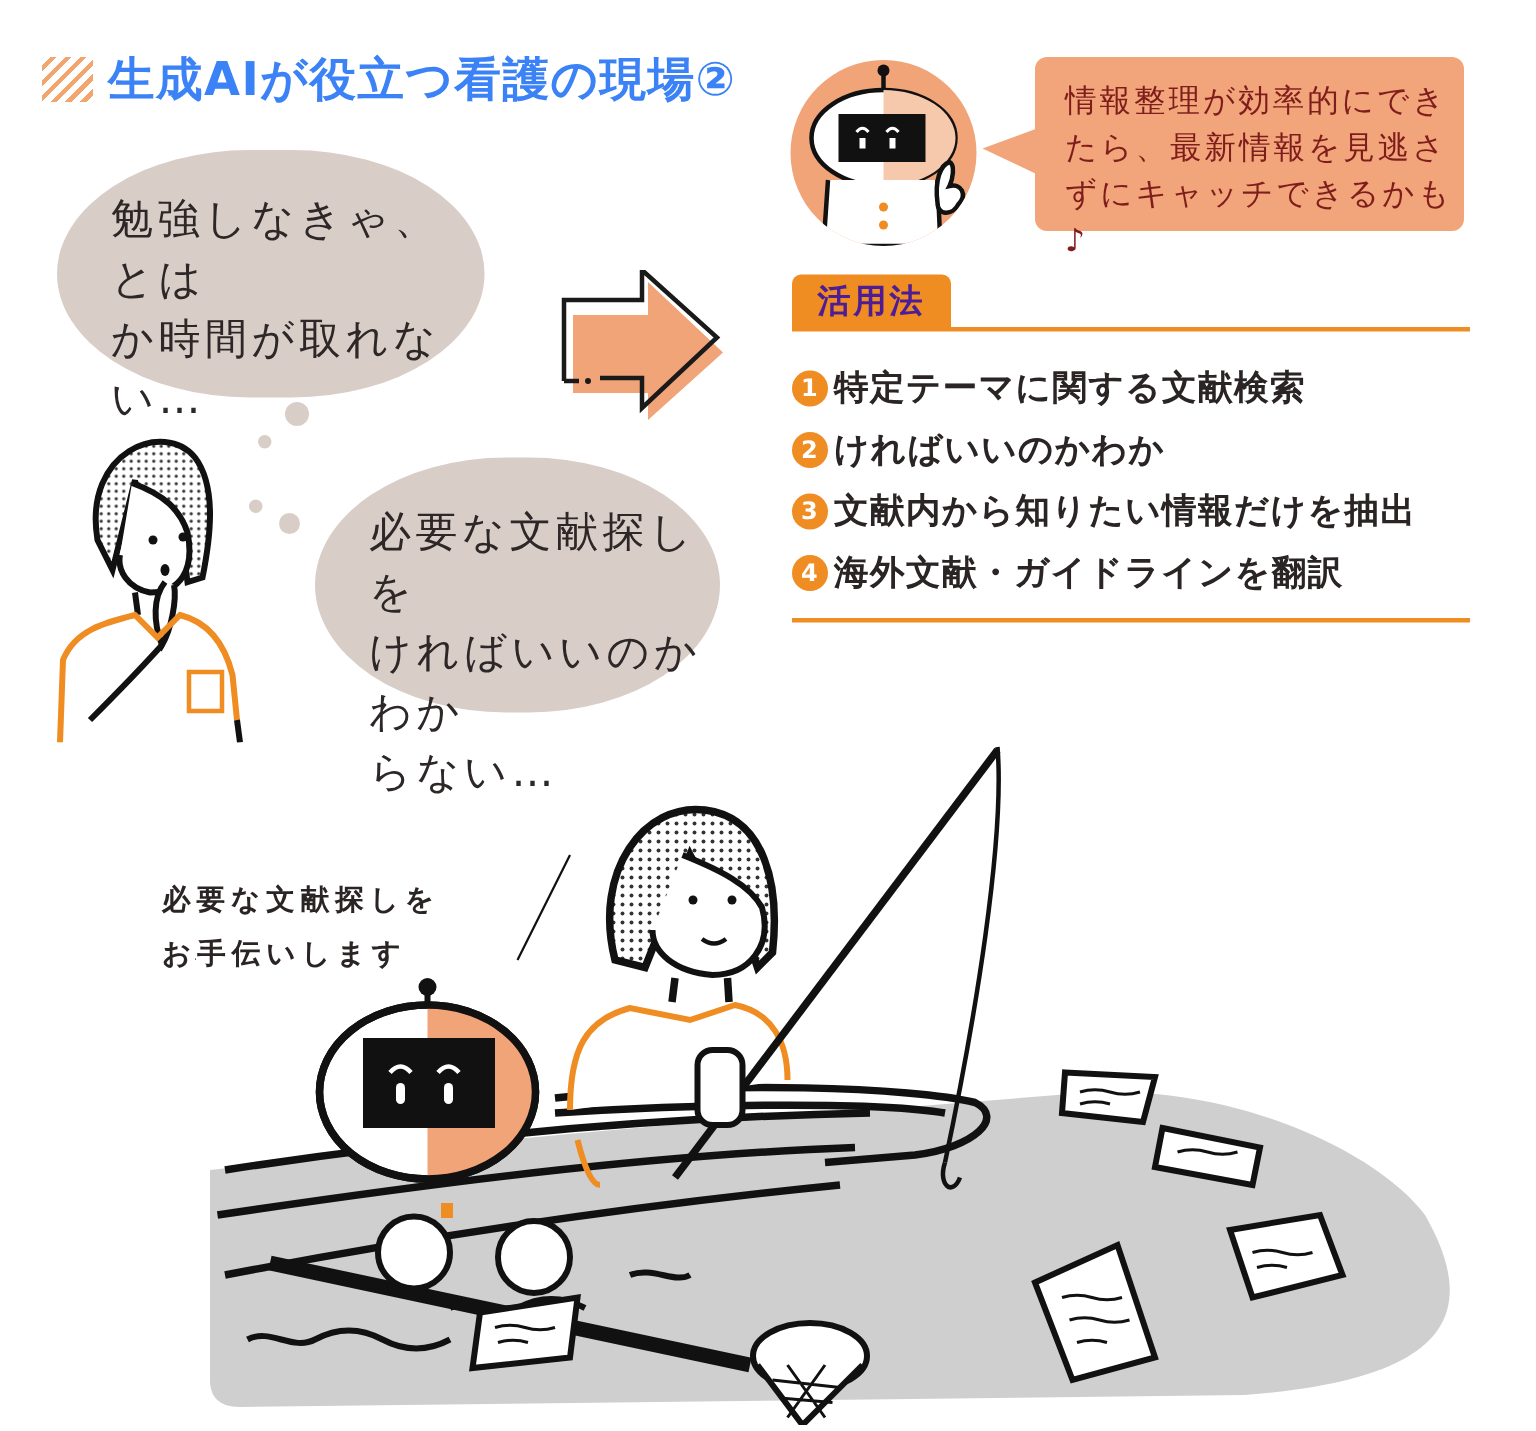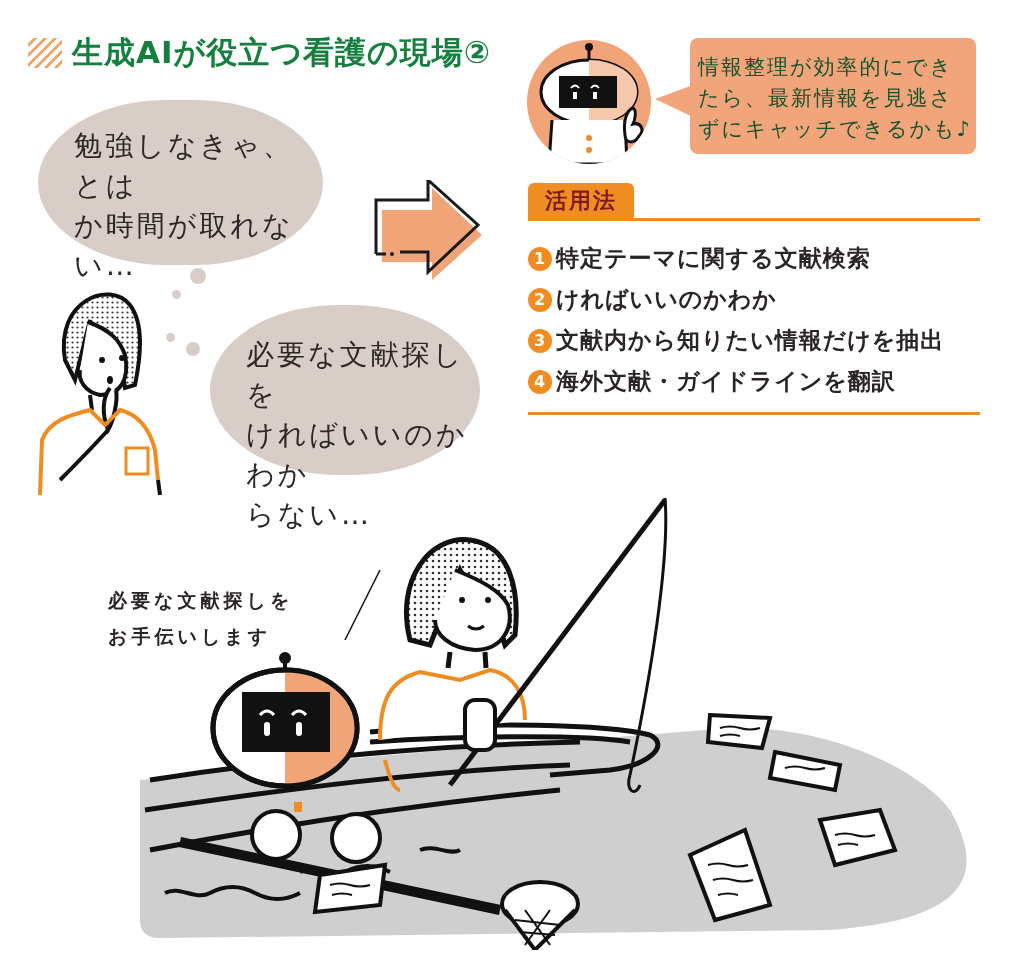--- a/index.html
+++ b/index.html
@@ -4,45 +4,45 @@
 <style>
   html, body { margin: 0; padding: 0; background: #ffffff; }
   body { width: 1024px; height: 954px; position: relative; overflow: hidden;
          font-family: "DejaVu Sans", sans-serif; color: #2b2424; }
   .abs { position: absolute; }
 
   
   .title-row { left: 28px; top: 30px; height: 46px; display: flex; align-items: center; }
   .title-stripes { width: 34px; height: 30px; margin-right: 10px;
     background: repeating-linear-gradient(135deg, transparent 0 4px, #f2a66e 4px 7px); }
-  .title-text { font-size: 31px; font-weight: bold; color: #15803d; letter-spacing: 1px; }
+  .title-text { font-size: 31px; font-weight: bold; color: #3b82f6; letter-spacing: 1px; }
 
   
   .bubble { background: #d9cdc8; font-size: 28px; line-height: 40px; color: #2d2727; letter-spacing: 3px; }
   .bubble1 { left: 38px; top: 100px; width: 285px; height: 165px; border-radius: 140px / 90px; }
   .bubble1 .txt { position: absolute; left: 36px; top: 26px; }
   .bubble2 { left: 210px; top: 305px; width: 270px; height: 170px; border-radius: 135px / 90px; }
   .bubble2 .txt { position: absolute; left: 36px; top: 30px; }
   .dot { border-radius: 50%; background: #d9cdc8; }
 
   
   .arrow-svg { left: 360px; top: 180px; }
 
   
   .avatar-circle { left: 527px; top: 40px; width: 124px; height: 124px; border-radius: 50%; background: #f0a478; overflow: hidden; }
 
   
   .speech { left: 690px; top: 38px; width: 286px; height: 116px; background: #f2a57a; border-radius: 8px; }
   .speech-tail { left: 655px; top: 85px; width: 0; height: 0;
     border-top: 14px solid transparent; border-bottom: 18px solid transparent; border-right: 38px solid #f2a57a; }
-  .speech .txt { position: absolute; left: 8px; top: 14px; font-size: 21px; line-height: 31px; color: #14532d; letter-spacing: 2px; }
+  .speech .txt { position: absolute; left: 20px; top: 14px; font-size: 21px; line-height: 31px; color: #7f1d1d; letter-spacing: 2px; }
 
   
   .usage-tab { left: 528px; top: 183px; width: 106px; height: 36px; background: #ef8c22; border-radius: 6px 6px 0 0;
-    color: #7f1d1d; font-weight: bold; font-size: 22px; display: flex; align-items: center; justify-content: center; letter-spacing: 2px; }
+    color: #4c1d95; font-weight: bold; font-size: 22px; display: flex; align-items: center; justify-content: center; letter-spacing: 2px; }
   .rule { height: 3px; background: #ef8c22; left: 528px; width: 452px; }
   .usage-list { left: 528px; top: 238px; list-style: none; margin: 0; padding: 0; }
   .usage-list li { display: flex; align-items: center; height: 41px; font-size: 23px; font-weight: bold; color: #2b2424; letter-spacing: 1px; }
   .num { width: 24px; height: 24px; border-radius: 50%; background: #ef8c22; color: #fff; font-size: 16px; font-weight: bold;
     display: inline-flex; align-items: center; justify-content: center; margin-right: 4px; flex: none; }
 
   
   .robot-caption { left: 108px; top: 582px; width: 230px; font-size: 19px; font-weight: bold; line-height: 36px; letter-spacing: 4px; color: #2b2424; }
 </style>
 </head>

